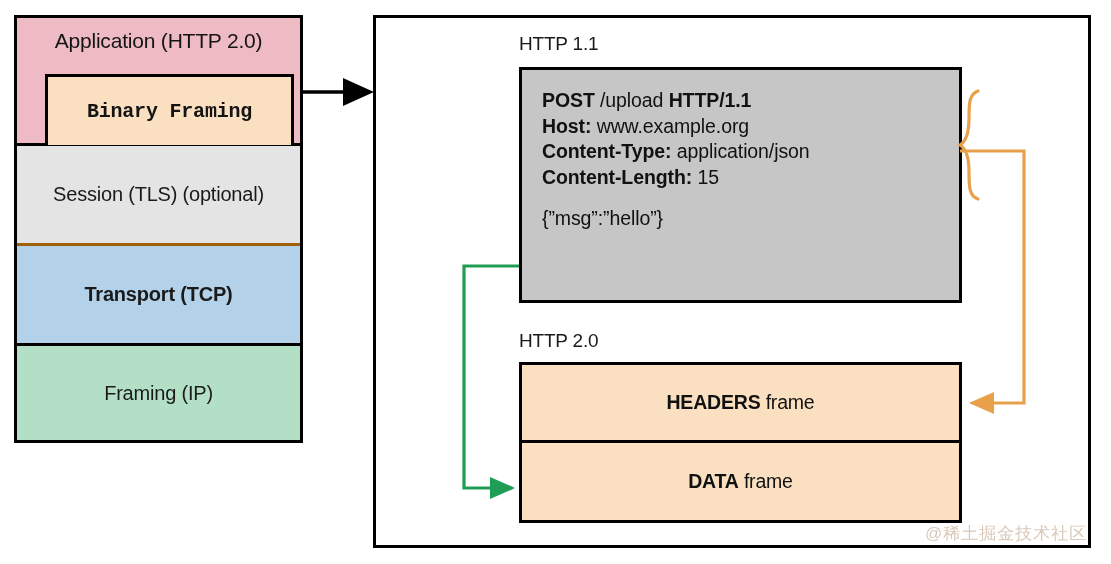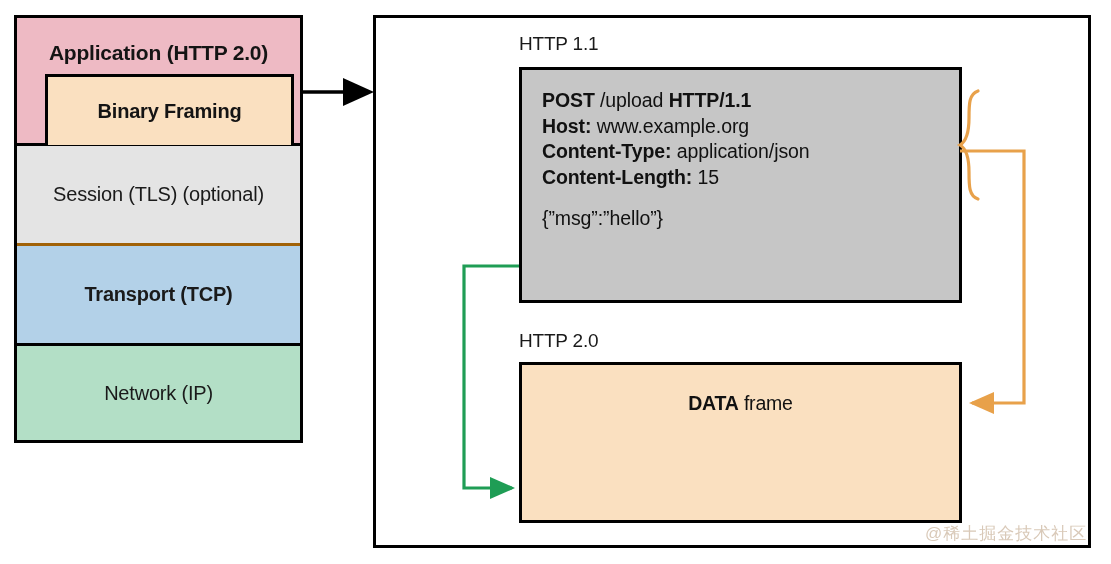--- a/index.html
+++ b/index.html
@@ -39,41 +39,42 @@
   .layer-app {
     height: 128px;
     background: #eebac4;
     border-bottom: 3px solid #000;
     display: block;
   }
   .layer-app .app-title {
     display: block;
     text-align: center;
     font-size: 21px;
-    font-weight: bold;
-    letter-spacing: -0.2px;
-    padding-top: 23px;
+    font-weight: normal;
+    letter-spacing: -0.2px;
+    padding-top: 11px;
     color: #141414;
   }
   .binary-framing {
     position: absolute;
     left: 28px;
     right: 6px;
     top: 56px;
     height: 74px;
     background: #fae0c0;
     border: 3px solid #000;
     box-sizing: border-box;
     display: flex;
     align-items: center;
     justify-content: center;
     font-size: 20px;
     font-weight: bold;
     letter-spacing: -0.2px;
     color: #141414;
+    font-family: Liberation Mono, monospace;
   }
   .layer-session {
     height: 100px;
     background: #e4e4e4;
     border-bottom: 3px solid #a16207;
     font-size: 20px;
     letter-spacing: -0.2px;
   }
   .layer-transport {
     height: 100px;
@@ -198,21 +199,21 @@
 
     <div class="layer layer-session">
       <span>Session (TLS) (optional)</span>
     </div>
 
     <div class="layer layer-transport">
       <span>Transport (TCP)</span>
     </div>
 
     <div class="layer layer-network">
-      <span>Network (IP)</span>
+      <span>Framing (IP)</span>
     </div>
   </div>
 
   <div class="panel"></div>
 
   <div class="caption caption-http11">HTTP 1.1</div>
 
   <div class="msgbox">
     <div class="msg-line"><b>POST</b><span> /upload </span><b>HTTP/1.1</b></div>
 
@@ -221,20 +222,23 @@
     <div class="msg-line"><b>Content-Type:</b><span> application/json</span></div>
 
     <div class="msg-line"><b>Content-Length:</b><span> 15</span></div>
 
     <div class="msg-body">{”msg”:”hello”}</div>
   </div>
 
   <div class="caption caption-http20">HTTP 2.0</div>
 
   <div class="framesbox">
+    <div class="frame frame-headers">
+      <span><strong>HEADERS</strong><span> frame</span></span>
+    </div>
     <div class="frame frame-data">
       <span><strong>DATA</strong><span> frame</span></span>
     </div>
   </div>
 
   <svg class="overlay" viewBox="0 0 1111 564" xmlns="http://www.w3.org/2000/svg">
     <defs>
       <marker id="arrow-black" markerWidth="9" markerHeight="9" refX="7.5" refY="4" orient="auto" markerUnits="strokeWidth">
         <path d="M0,0 L9,4 L0,8 z" fill="#000"></path>
       </marker>

